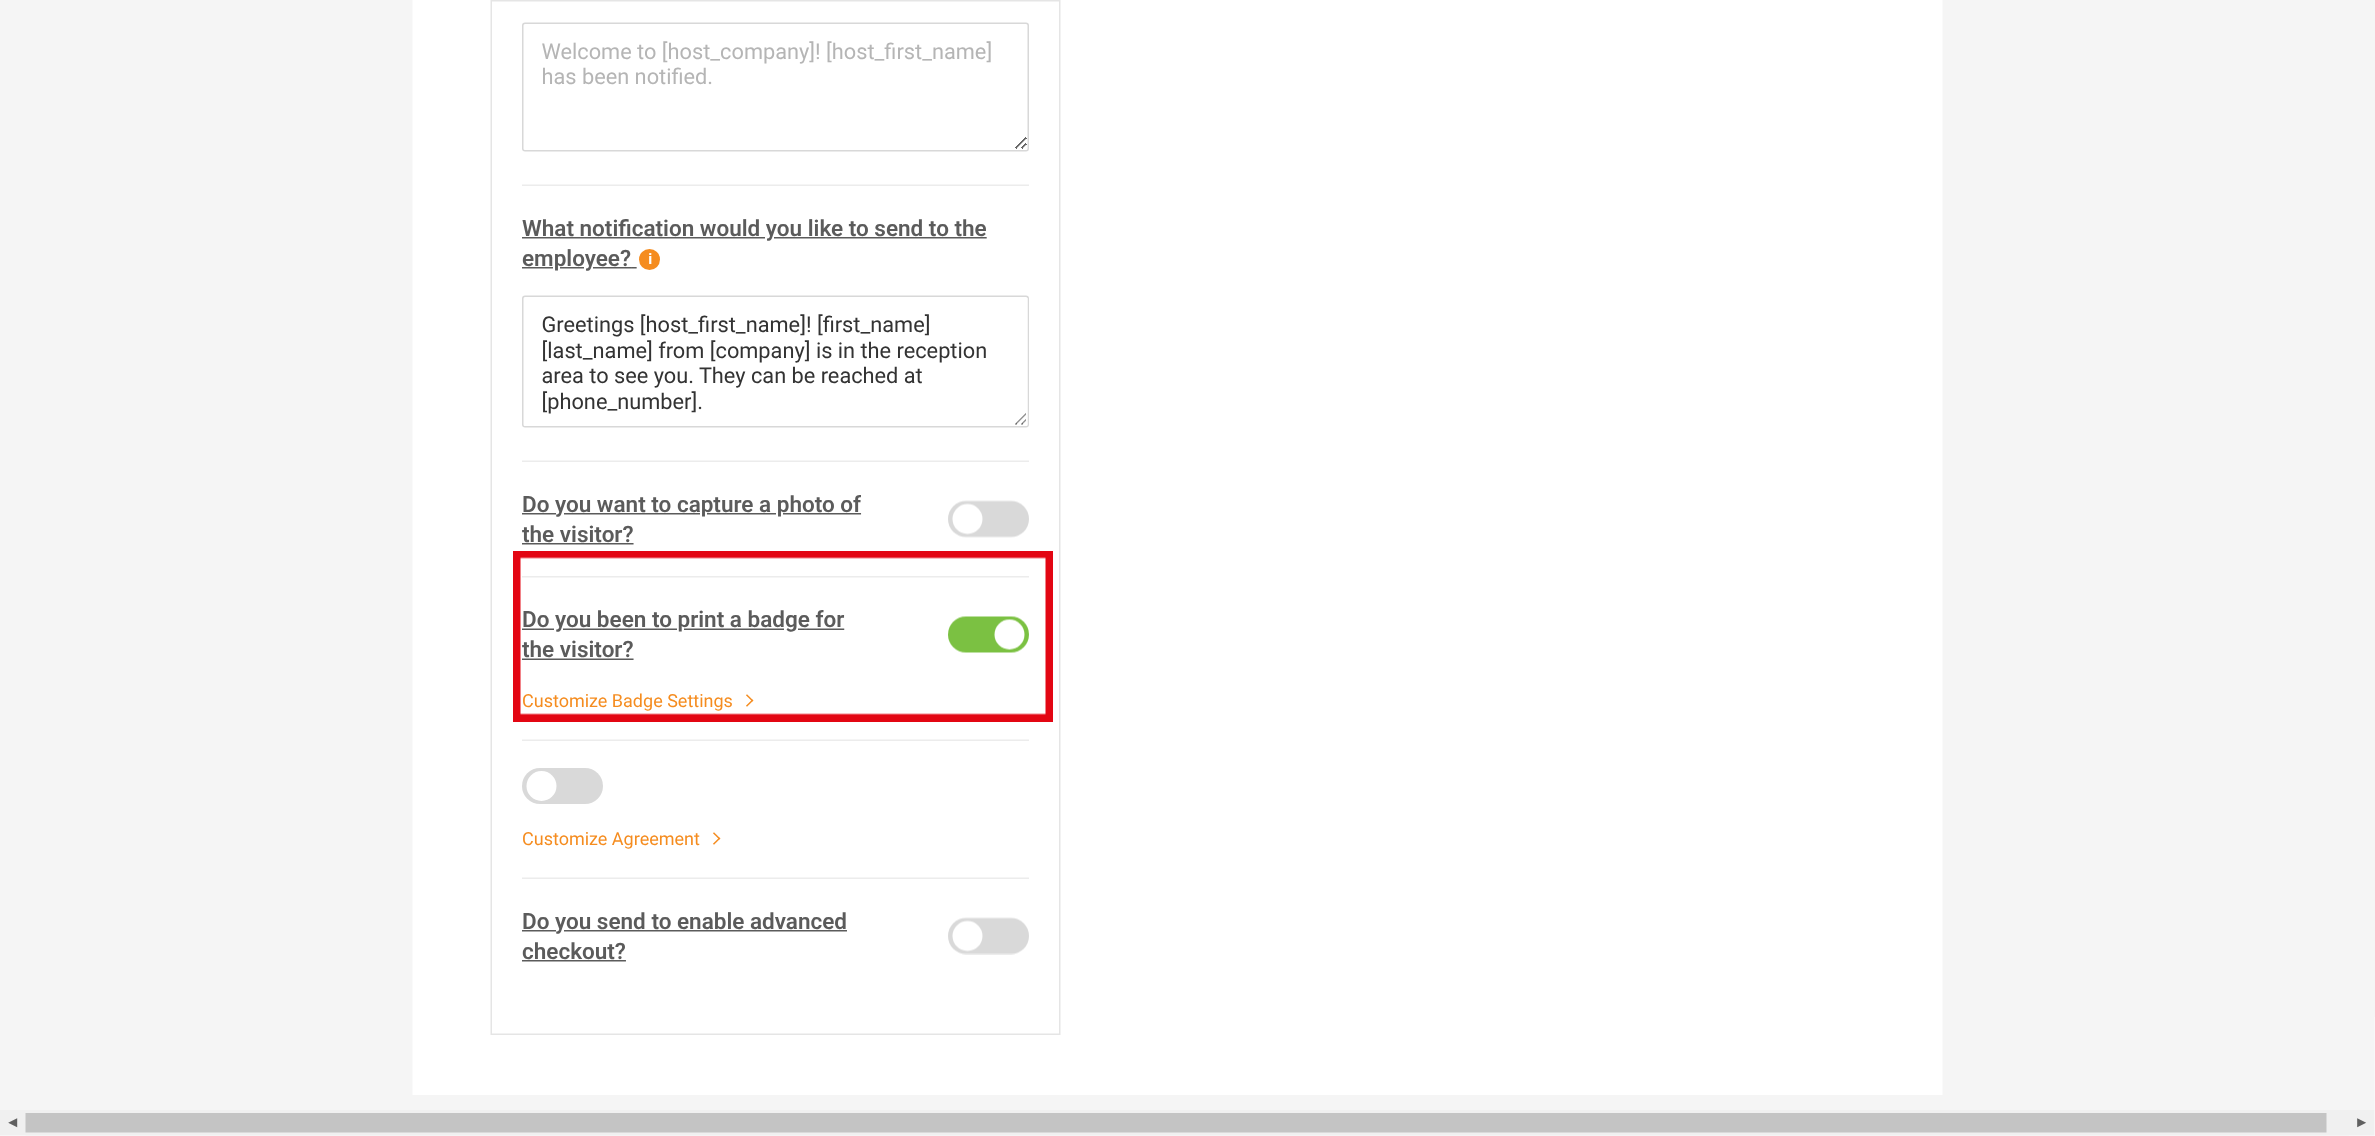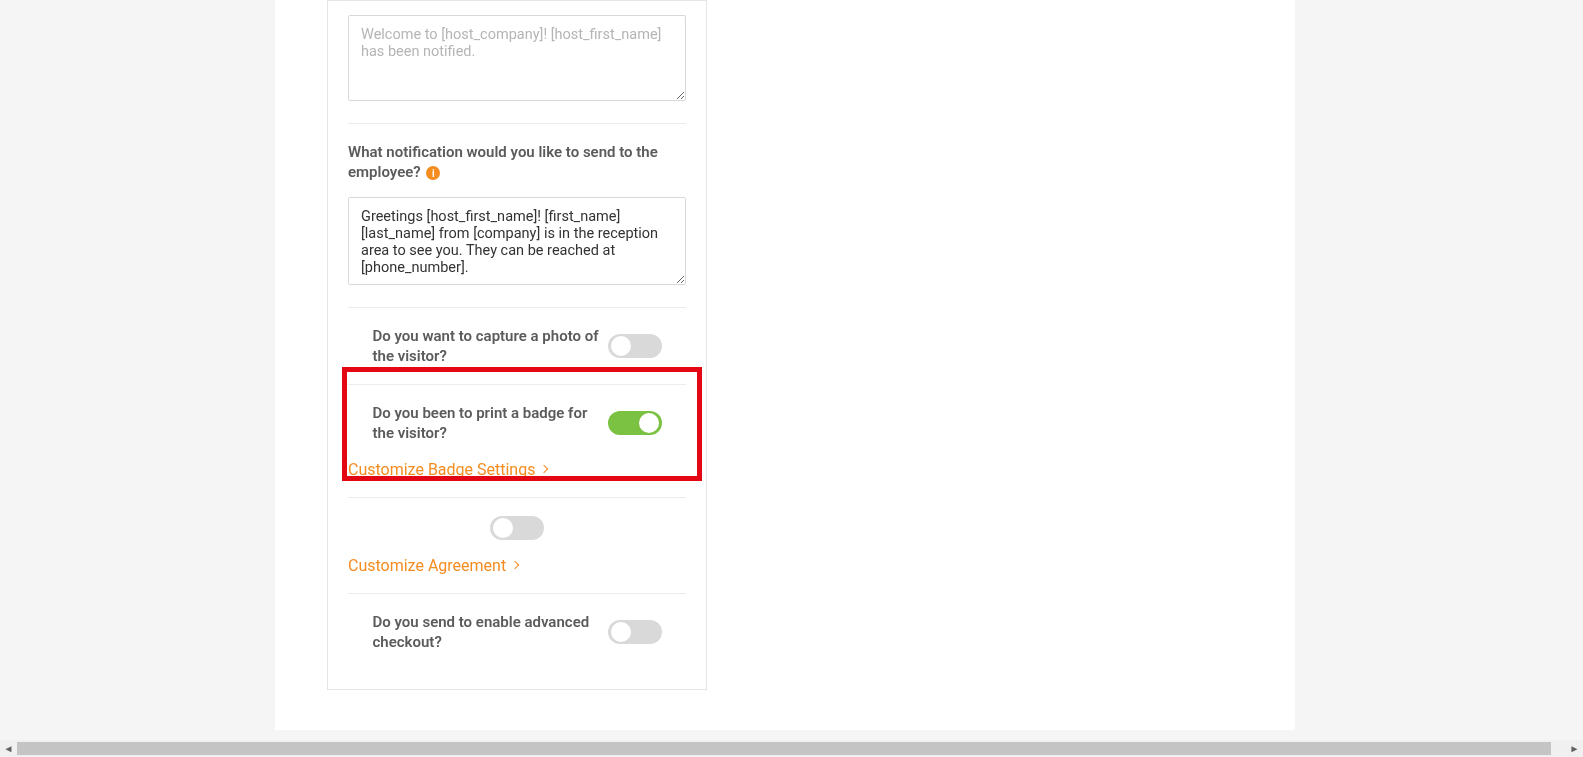--- a/index.html
+++ b/index.html
@@ -32,20 +32,21 @@
     padding: 0 20px 20px 20px;
   }
   .section { padding: 18px 0 18px 0; }
   .divider { border-top: 1px solid #ececec; }
   .q-label {
     font-size: 15px;
     color: #5b5b5b;
     font-weight: 600;
     line-height: 1.35;
     max-width: 235px;
+    text-decoration: underline;
   }
   .info-icon {
     display: inline-flex;
     width: 14px;
     height: 14px;
     border-radius: 50%;
     background: #f58c1f;
     color: #ffffff;
     font-size: 10px;
     font-weight: 700;
@@ -63,21 +64,21 @@
     font-size: 14.5px;
     padding: 10px 12px;
     resize: both;
     color: #333;
   }
   .textarea-placeholder::placeholder { color: #b5b5b5; }
   .textarea-scroll { overflow-y: scroll; }
   .row {
     display: flex;
     align-items: center;
-    justify-content: center;
+    justify-content: space-between;
   }
   .toggle {
     position: relative;
     width: 54px;
     height: 24px;
     border-radius: 14px;
     flex: 0 0 54px;
     cursor: pointer;
   }
   .toggle.off { background: #d9d9d9; }
@@ -87,21 +88,21 @@
     top: 2px;
     width: 20px;
     height: 20px;
     border-radius: 50%;
     background: #ffffff;
   }
   .toggle.off .knob { left: 3px; }
   .toggle.on  .knob { right: 3px; }
   .link-row {
     margin-top: 16px;
-    font-size: 16px;
+    font-size: 12px;
     color: #f58c1f;
     cursor: pointer;
     display: inline-flex;
     align-items: center;
     gap: 6px;
     text-align: right;
   }
   .chevron {
     display: inline-block;
     width: 6px;

